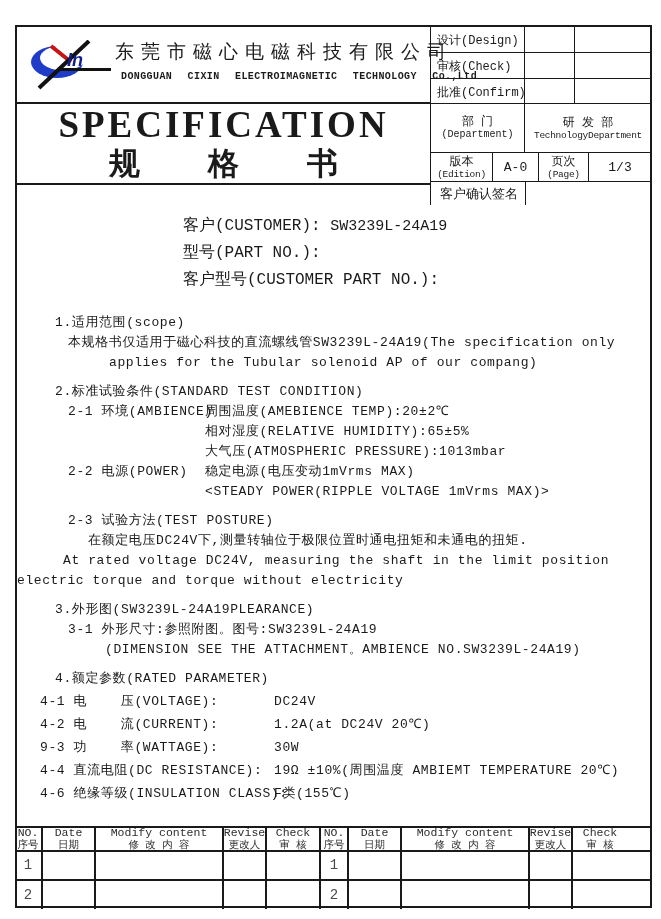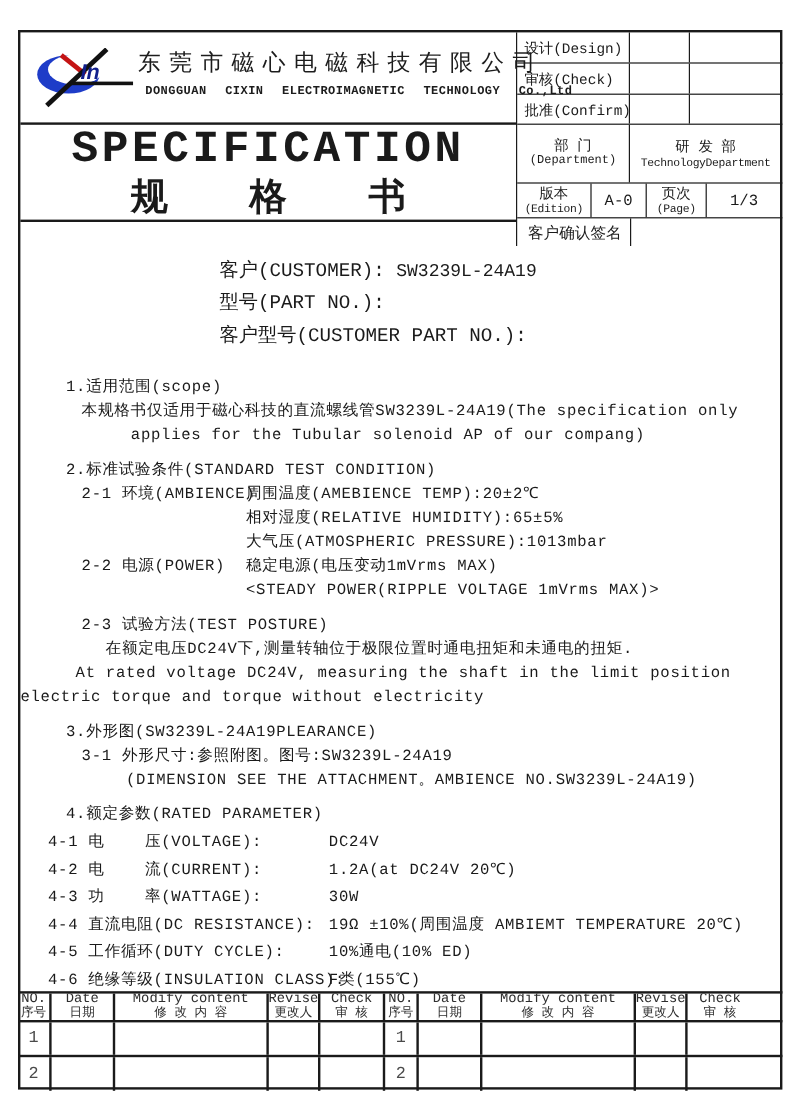--- a/index.html
+++ b/index.html
@@ -24,21 +24,21 @@
   .company-en {
     position:absolute; left:104px; top:44px; width:310px;
     font-size:10px; font-weight:bold; letter-spacing:0.4px; word-spacing:9px;
     white-space:nowrap; color:#1c1c1c;
   }
   .hline { position:absolute; background:#1a1a1a; height:2px; width:413px; left:17px; }
   .hl-1 { top:102px; }
   .hl-2 { top:183px; }
   .title-block { position:absolute; left:17px; top:104px; width:413px; height:79px; text-align:center; }
   .title-en {
-    font-family:Liberation Mono, monospace; font-weight:bold;
+    font-family:Liberation Serif, serif; font-weight:bold;
     font-size:37px; letter-spacing:3px; line-height:42px; white-space:nowrap;
   }
   .title-cn {
     font-family:"Liberation Serif","DejaVu Serif",serif; font-weight:bold;
     font-size:31px; letter-spacing:68px; padding-left:68px; line-height:36px; white-space:nowrap;
   }
   
   .hdr-table { position:absolute; left:430px; top:27px; width:222px; height:178px; border-left:1.5px solid #1a1a1a; }
   .ht-row { display:flex; border-bottom:1.5px solid #1a1a1a; }
   .ht-row:last-child { border-bottom:none; }
@@ -198,30 +198,26 @@
     <div class="bl p38">4.额定参数(RATED PARAMETER)</div>
     <div class="param-row p71">
       <span class="pr-label">4-1 电    压(VOLTAGE):</span>
       <span class="pr-val">DC24V</span>
     </div>
     <div class="param-row p71">
       <span class="pr-label">4-2 电    流(CURRENT):</span>
       <span class="pr-val">1.2A(at DC24V 20℃)</span>
     </div>
     <div class="param-row p71">
-      <span class="pr-label">4-3 功    率(WATTAGE):</span>
+      <span class="pr-label">9-3 功    率(WATTAGE):</span>
       <span class="pr-val">30W</span>
     </div>
     <div class="param-row p71">
       <span class="pr-label">4-4 直流电阻(DC RESISTANCE):</span>
       <span class="pr-val">19Ω ±10%(周围温度 AMBIEMT TEMPERATURE 20℃)</span>
-    </div>
-    <div class="param-row p71">
-      <span class="pr-label">4-5 工作循环(DUTY CYCLE):</span>
-      <span class="pr-val">10%通电(10% ED)</span>
     </div>
     <div class="param-row p71">
       <span class="pr-label">4-6 绝缘等级(INSULATION CLASS):</span>
       <span class="pr-val">F类(155℃)</span>
     </div>
   </div>
 
   <div class="rev-table">
     <div class="rev-row rv-hdr">
       <div class="rv-cell w28">

